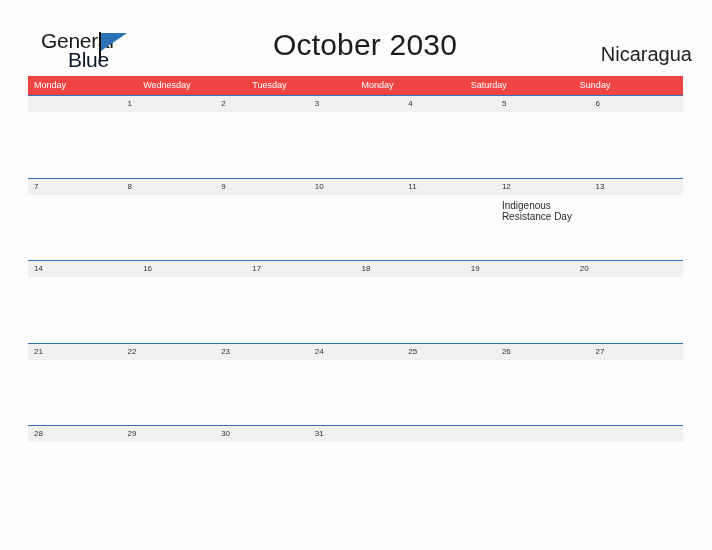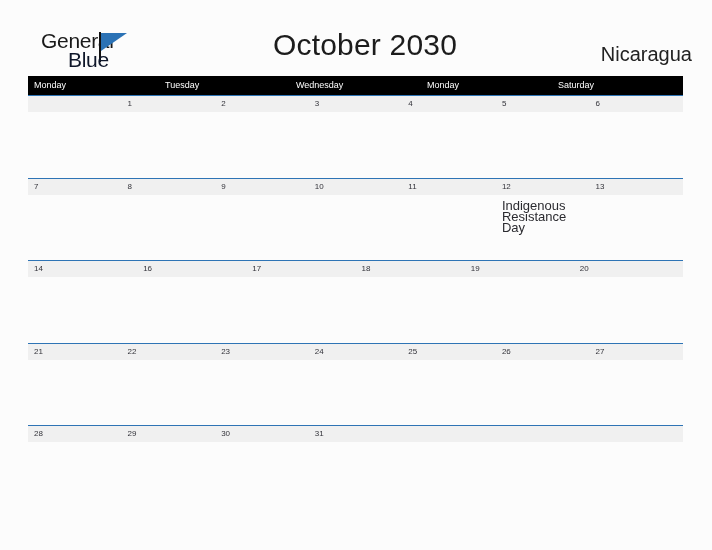--- a/index.html
+++ b/index.html
@@ -108,21 +108,21 @@
   .calendar {
     position: absolute;
     left: 28px;
     top: 76px;
     width: 655px;
   }
   .weekday-row {
     display: flex;
     width: 655px;
     height: 19px;
-    background: #000000;
+    background: #ef4444;
   }
   .weekday {
     flex: 1 1 0;
     box-sizing: border-box;
     padding-left: 6px;
     font-size: 9px;
     line-height: 19px;
     color: #ffffff;
     font-family: "Liberation Sans", sans-serif;
     white-space: nowrap;
@@ -153,21 +153,21 @@
     line-height: 16px;
     color: #33333a;
     font-family: "Liberation Sans", sans-serif;
   }
   .day-cell.empty .day-band {
     background: #f0f0f0;
   }
   .day-body {
     box-sizing: border-box;
     padding: 5px 7px 0 6px;
-    font-size: 13px;
+    font-size: 10px;
     line-height: 11px;
     color: #2b2b30;
     font-family: "Liberation Sans", sans-serif;
     word-wrap: break-word;
   }
 </style>
 </head>
 <body>
 
 <div class="page">
@@ -186,24 +186,25 @@
     <div class="title">October 2030</div>
 
     <div class="country">Nicaragua</div>
 
   </div>
 
   <div class="calendar">
 
     <div class="weekday-row">
       <div class="weekday">Monday</div>
+      <div class="weekday">Wednesday</div>
       <div class="weekday">Tuesday</div>
-      <div class="weekday">Wednesday</div>
       <div class="weekday">Monday</div>
       <div class="weekday">Saturday</div>
+      <div class="weekday">Sunday</div>
     </div>
 
     <div class="week-row">
       <div class="day-cell empty">
         <div class="day-band"></div>
         <div class="day-body"></div>
       </div>
       <div class="day-cell">
         <div class="day-band">1</div>
         <div class="day-body"></div>

